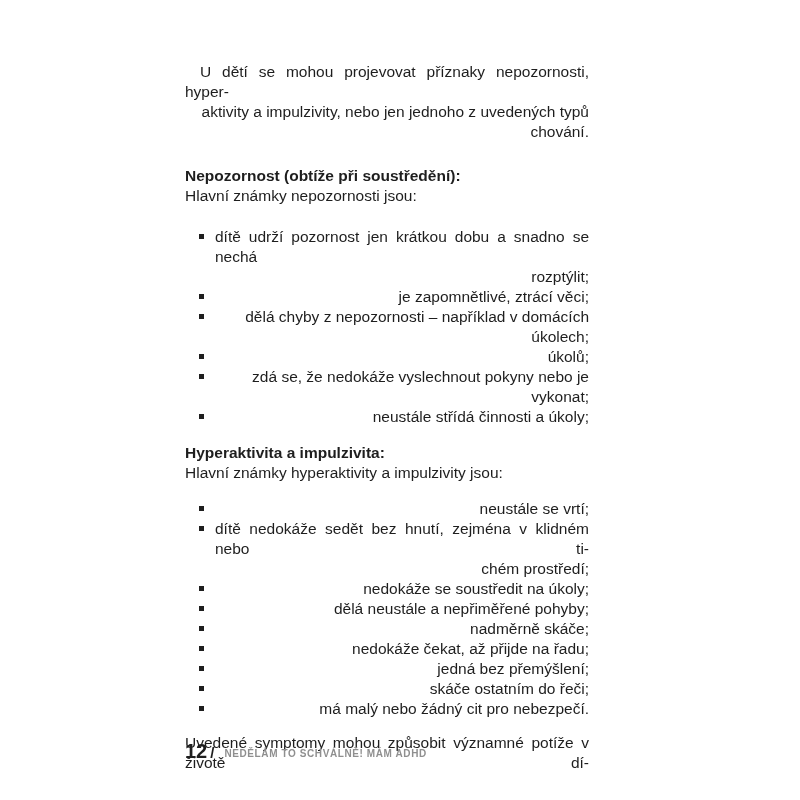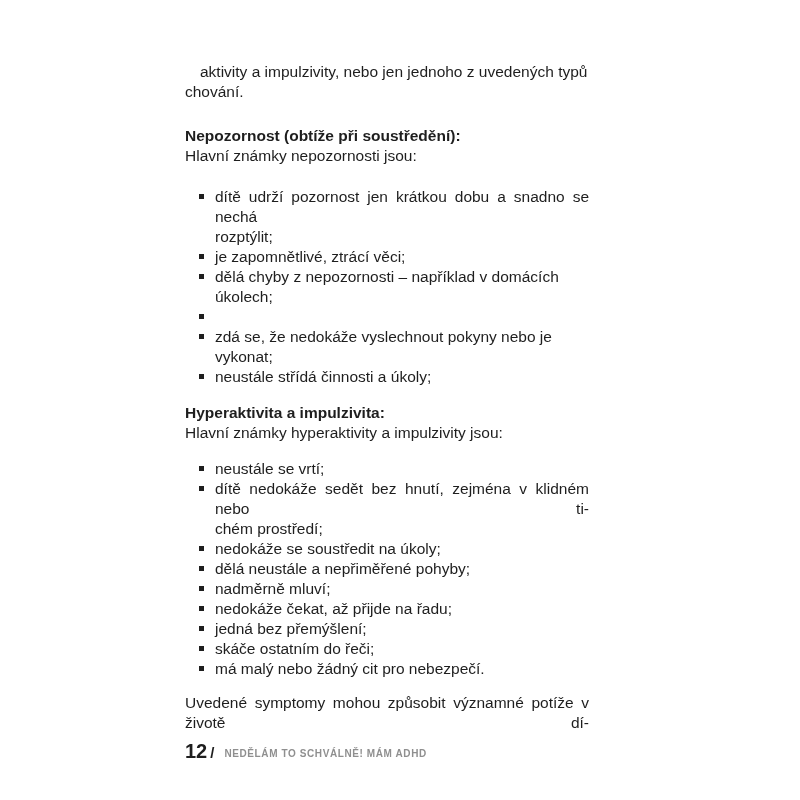--- a/index.html
+++ b/index.html
@@ -25,20 +25,21 @@
     line-height: 20px;
   }
   .para .line.just,
   .bullet-content .line.just {
     text-align: justify;
     text-align-last: justify;
   }
   .para .line, .bullet-content .line {
     display: block;
     white-space: normal;
+    text-align: right;
   }
   .para.indent-first .line:first-child {
     text-indent: 15px;
   }
   .section-heading {
     font-weight: 700;
     margin-top: 24px;
   }
   .section-lead { margin-top: 0; }
   .bullet-list { margin-top: 21px; }
@@ -89,20 +90,21 @@
     top: -1px;
   }
 </style>
 </head>
 <body>
 
 <div class="page">
   <div class="content">
 
     <div class="para indent-first">
+        <div class="line just">U dětí se mohou projevovat příznaky nepozornosti, hyper-</div>
         <div class="line">aktivity a impulzivity, nebo jen jednoho z uvedených typů chování.</div>
       </div>
 
     <div class="section-heading">Nepozornost (obtíže při soustředění):</div>
 
     <div class="section-lead">Hlavní známky nepozornosti jsou:</div>
 
     <div class="bullet-list">
   <div class="bullet-item">
     <span class="bullet-marker">
@@ -130,20 +132,21 @@
     <div class="bullet-content">
             <div class="line">dělá chyby z nepozornosti – například v domácích úkolech;</div>
           </div>
   </div>
 
   <div class="bullet-item">
     <span class="bullet-marker">
             <span class="sq"></span>
           </span>
     <div class="bullet-content">
+            <div class="line">úkolů;</div>
           </div>
   </div>
 
   <div class="bullet-item">
     <span class="bullet-marker">
             <span class="sq"></span>
           </span>
     <div class="bullet-content">
             <div class="line">zdá se, že nedokáže vyslechnout pokyny nebo je vykonat;</div>
           </div>
@@ -200,21 +203,21 @@
     <div class="bullet-content">
             <div class="line">dělá neustále a nepřiměřené pohyby;</div>
           </div>
   </div>
 
   <div class="bullet-item">
     <span class="bullet-marker">
             <span class="sq"></span>
           </span>
     <div class="bullet-content">
-            <div class="line">nadměrně mluví;</div>
+            <div class="line">nadměrně skáče;</div>
           </div>
   </div>
 
   <div class="bullet-item">
     <span class="bullet-marker">
             <span class="sq"></span>
           </span>
     <div class="bullet-content">
             <div class="line">nedokáže čekat, až přijde na řadu;</div>
           </div>

